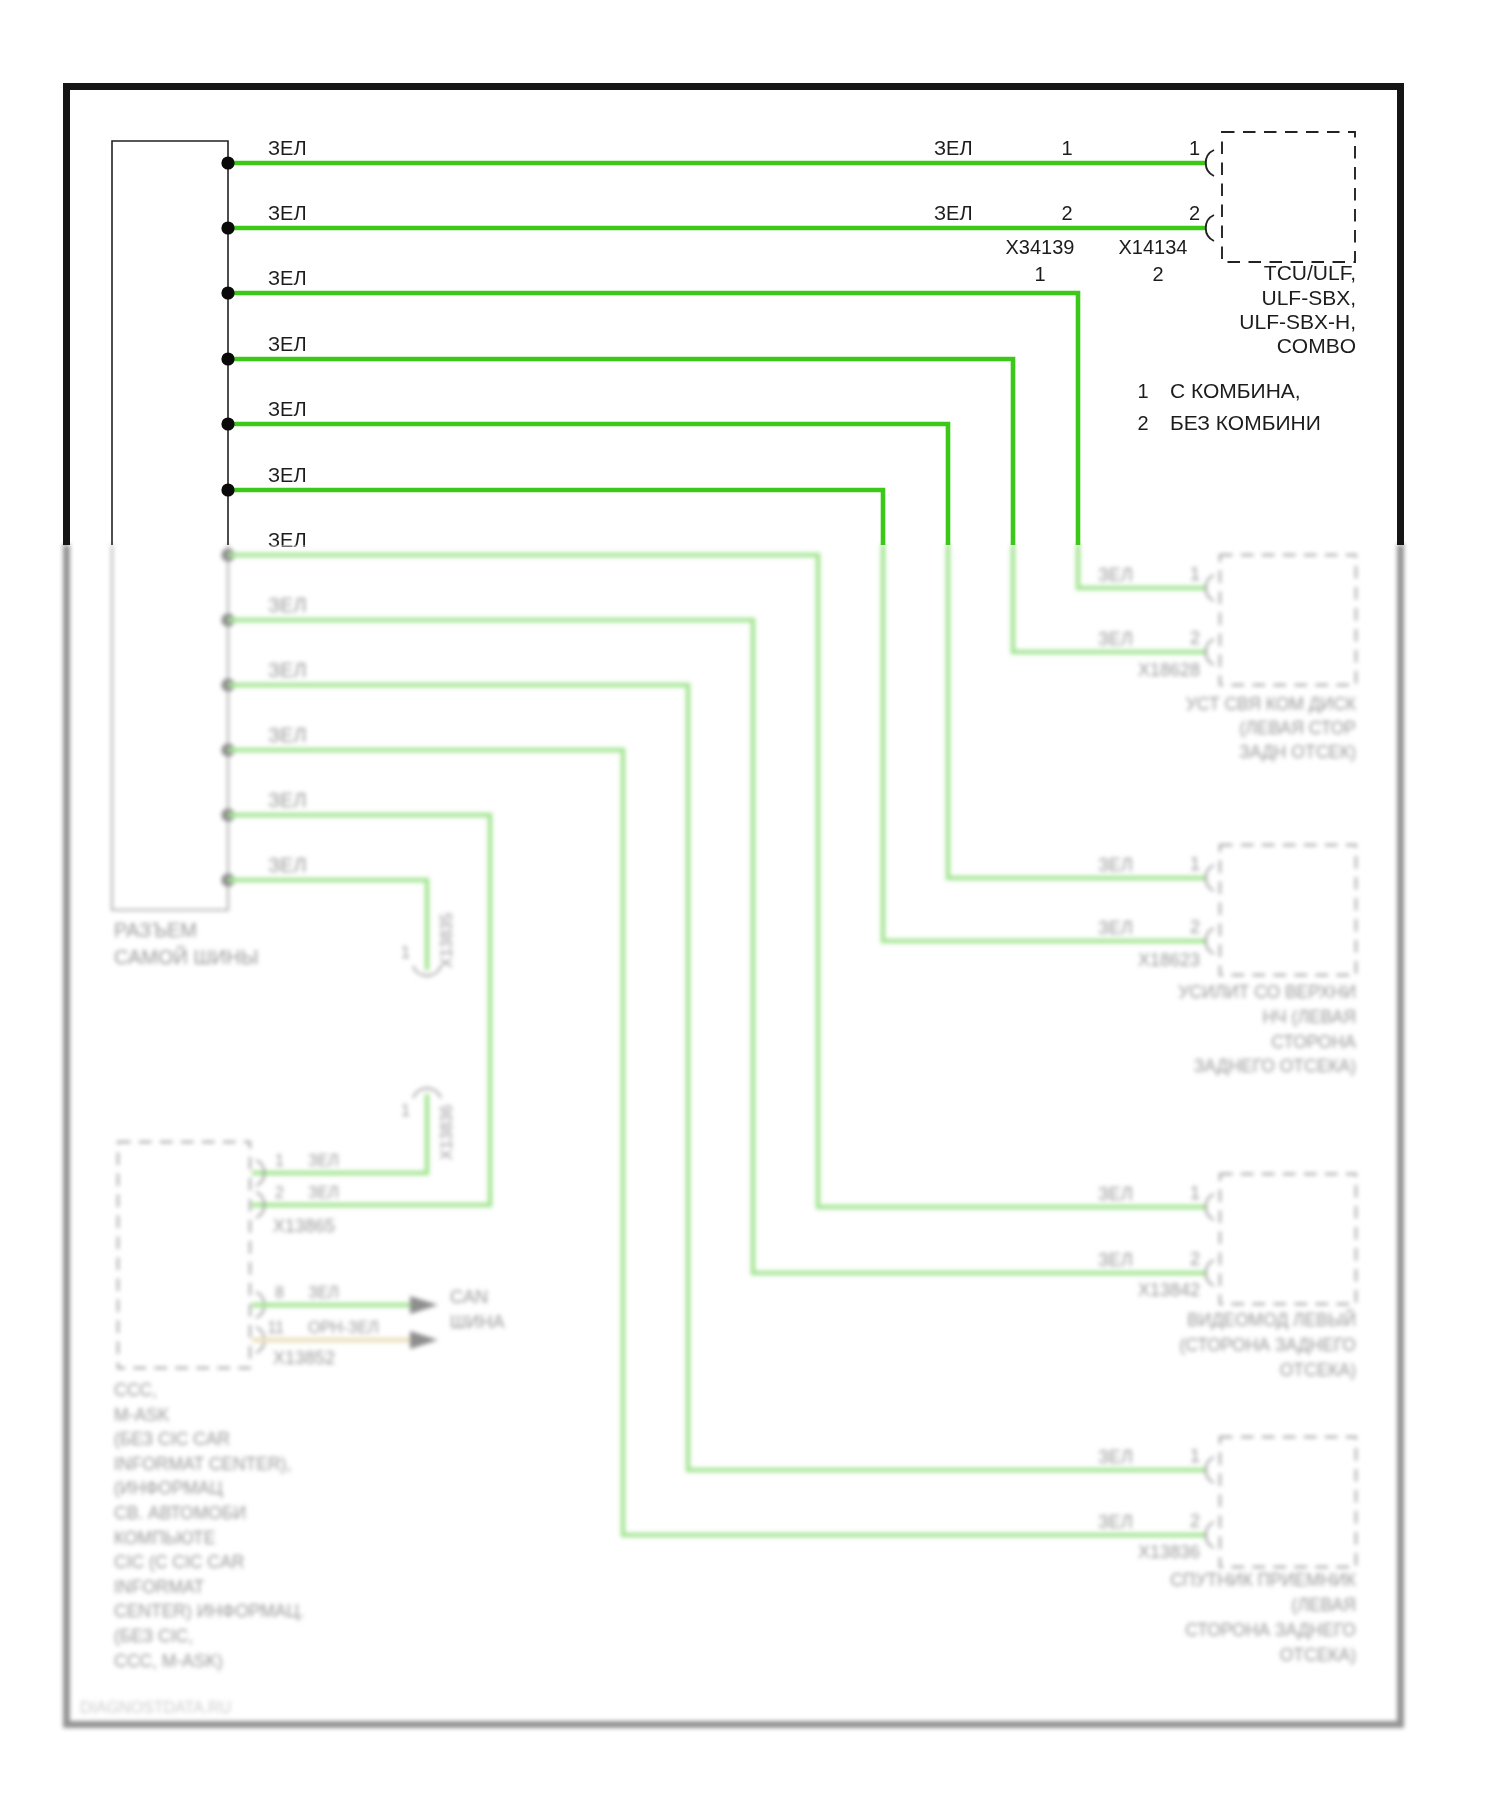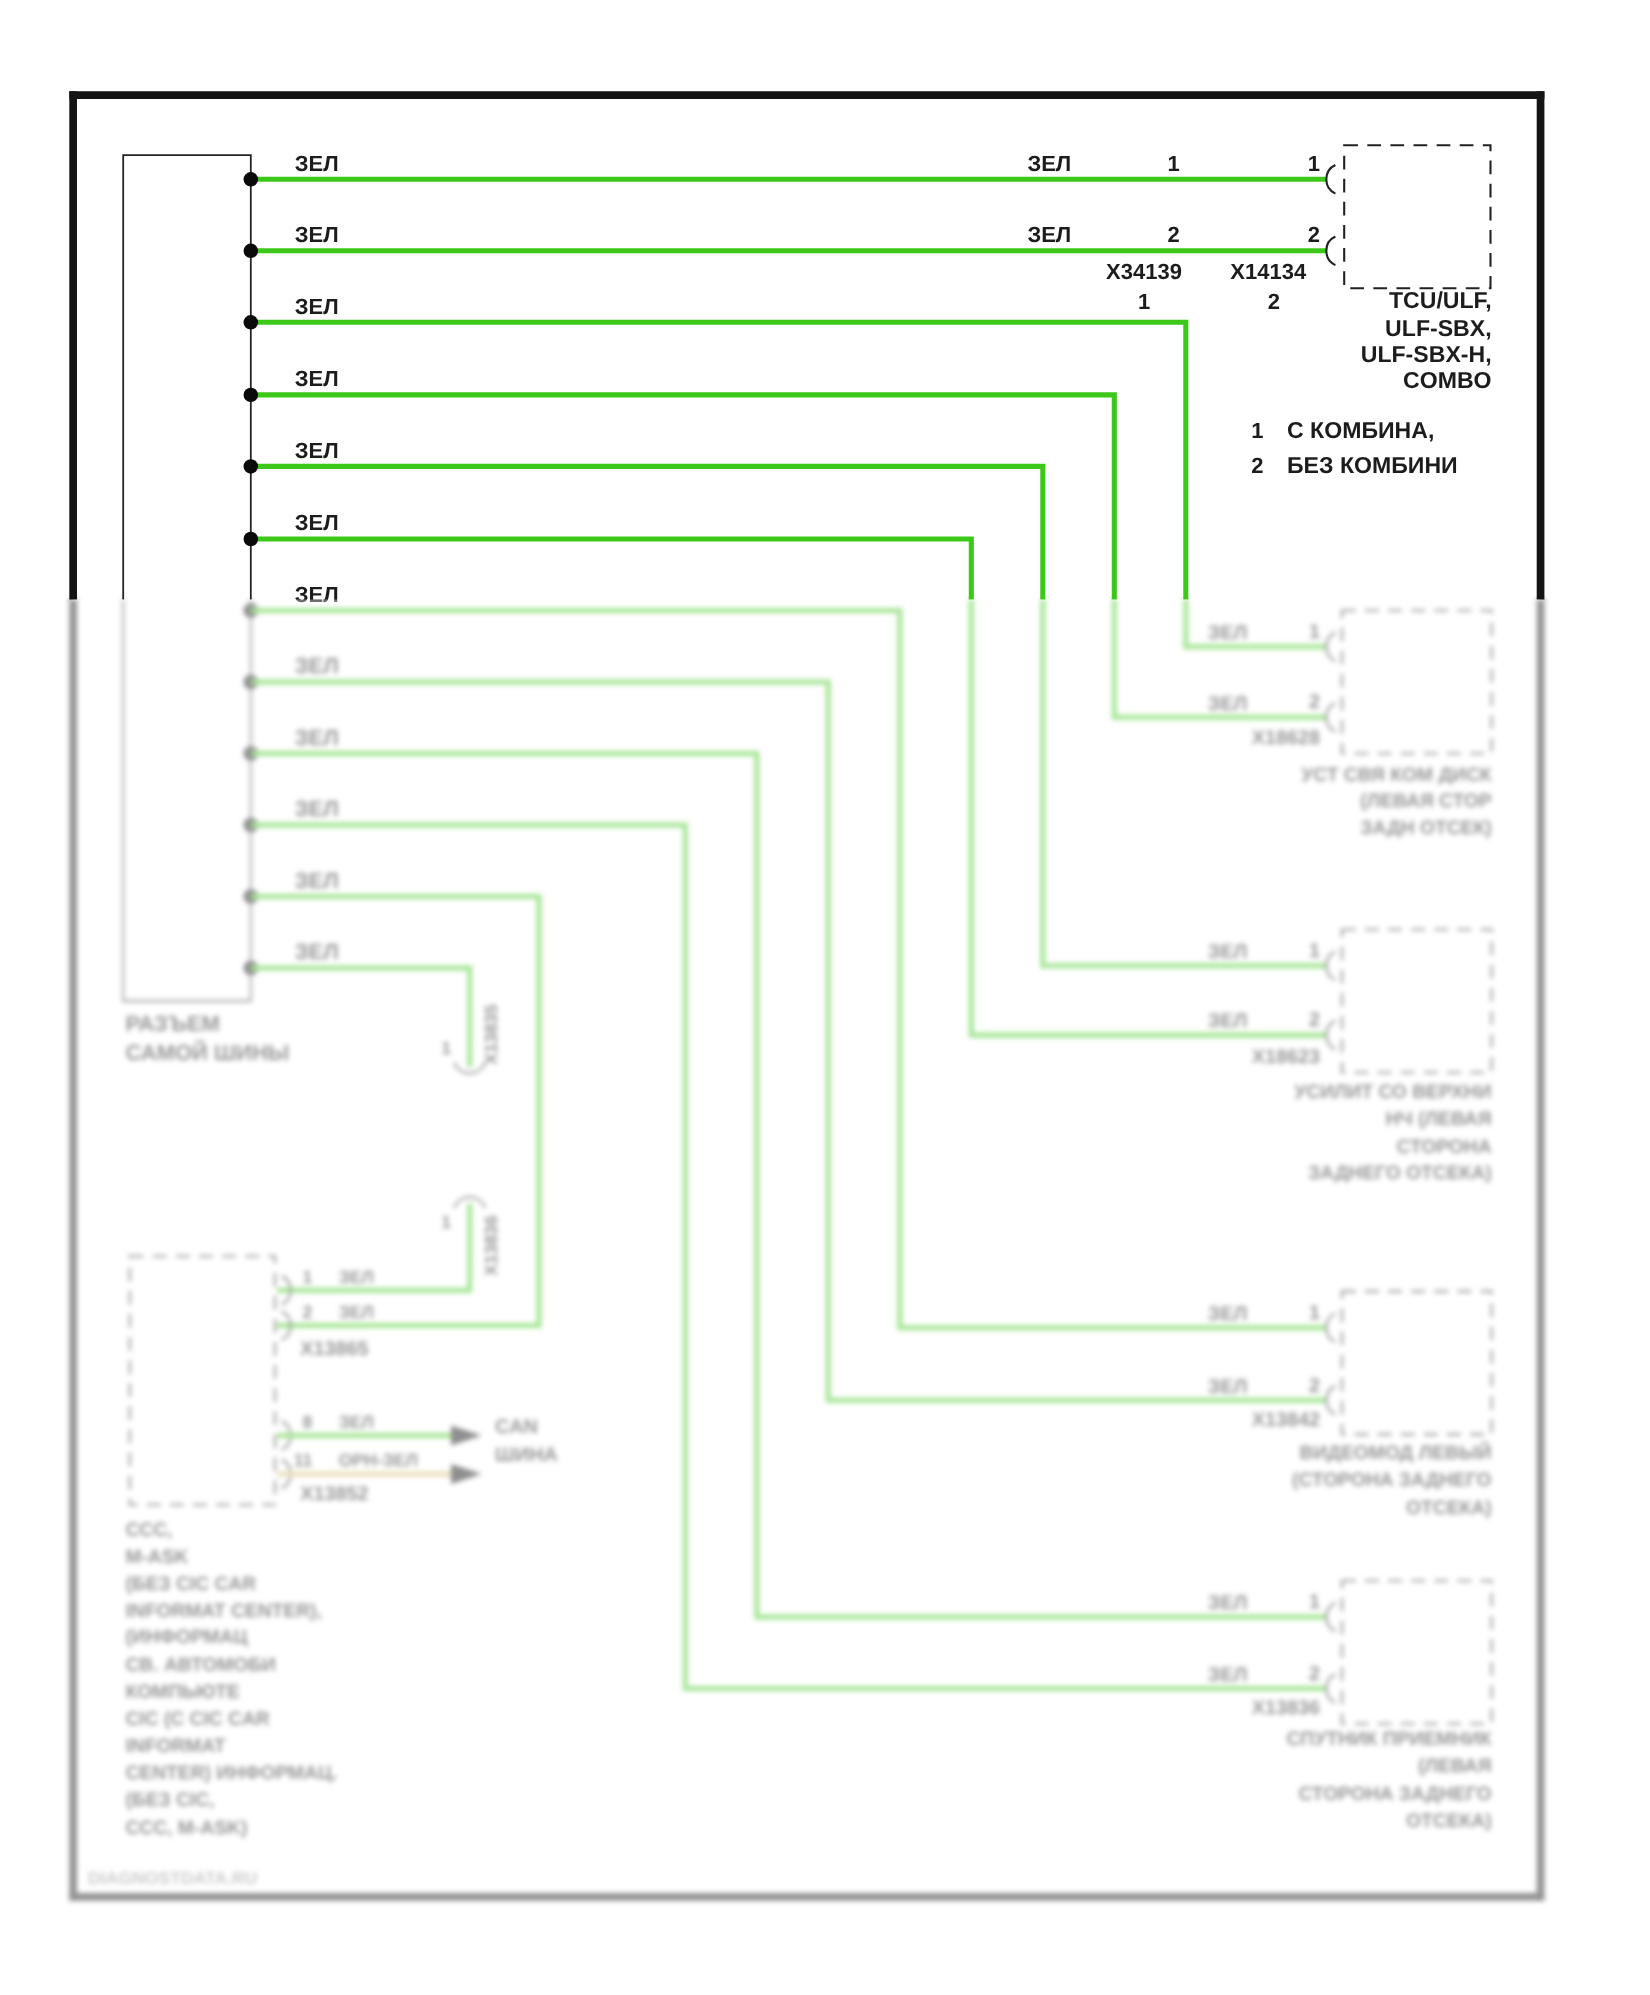--- a/index.html
+++ b/index.html
@@ -1,17 +1,17 @@
 <!DOCTYPE html>
 <html><head>
 <meta charset="utf-8">
 <style>
   html,body{margin:0;padding:0;background:#ffffff;}
   .stage{position:relative;width:1500px;height:1814px;background:#ffffff;overflow:hidden;
-         font-family:"Liberation Sans", sans-serif;font-weight:bold;}
+         font-family:"Liberation Sans", sans-serif;}
   svg{display:block}
   text{font-family:"Liberation Sans", sans-serif;fill:#1c1c1c;}
   .t20{font-size:20px;}
   .t21{font-size:21px;}
   .t18{font-size:18px;}
   .t17{font-size:17.5px;}
   .t16{font-size:16px;}
   .end{text-anchor:end;}
   .mid{text-anchor:middle;}
   .wire{stroke:#3cc818;stroke-width:4.6;fill:none;}

